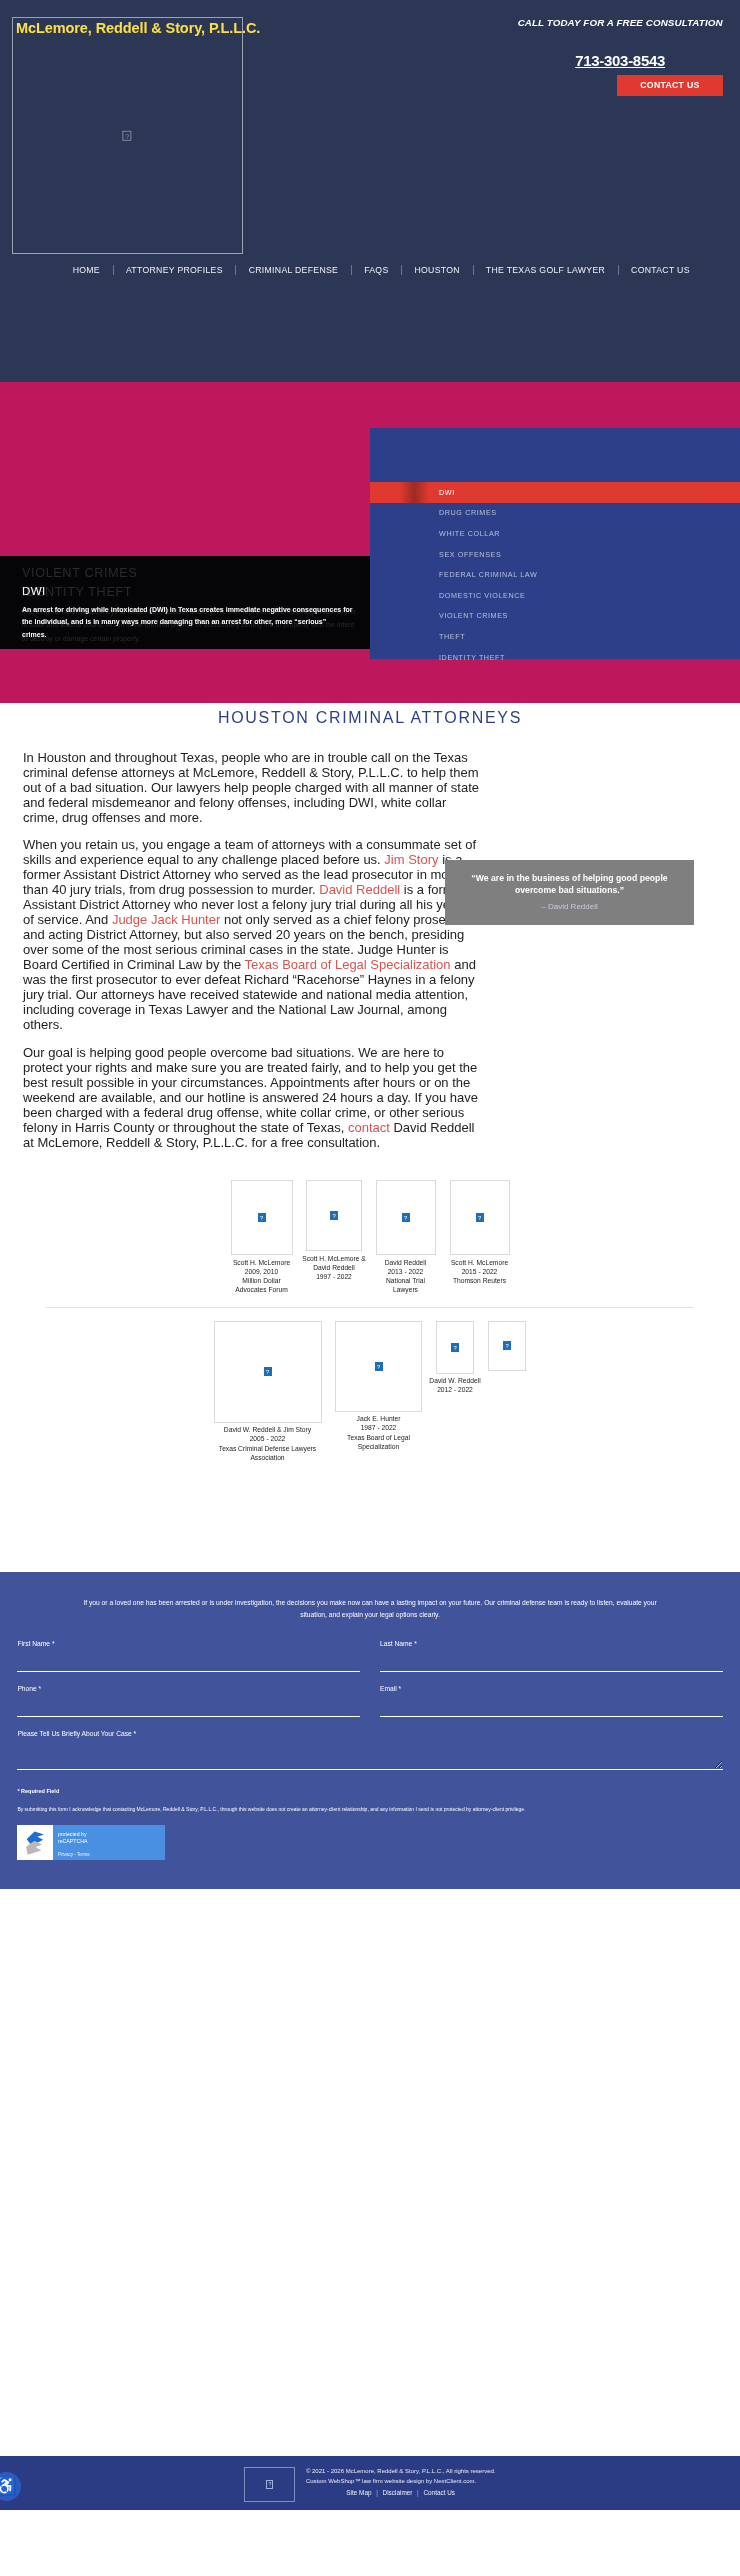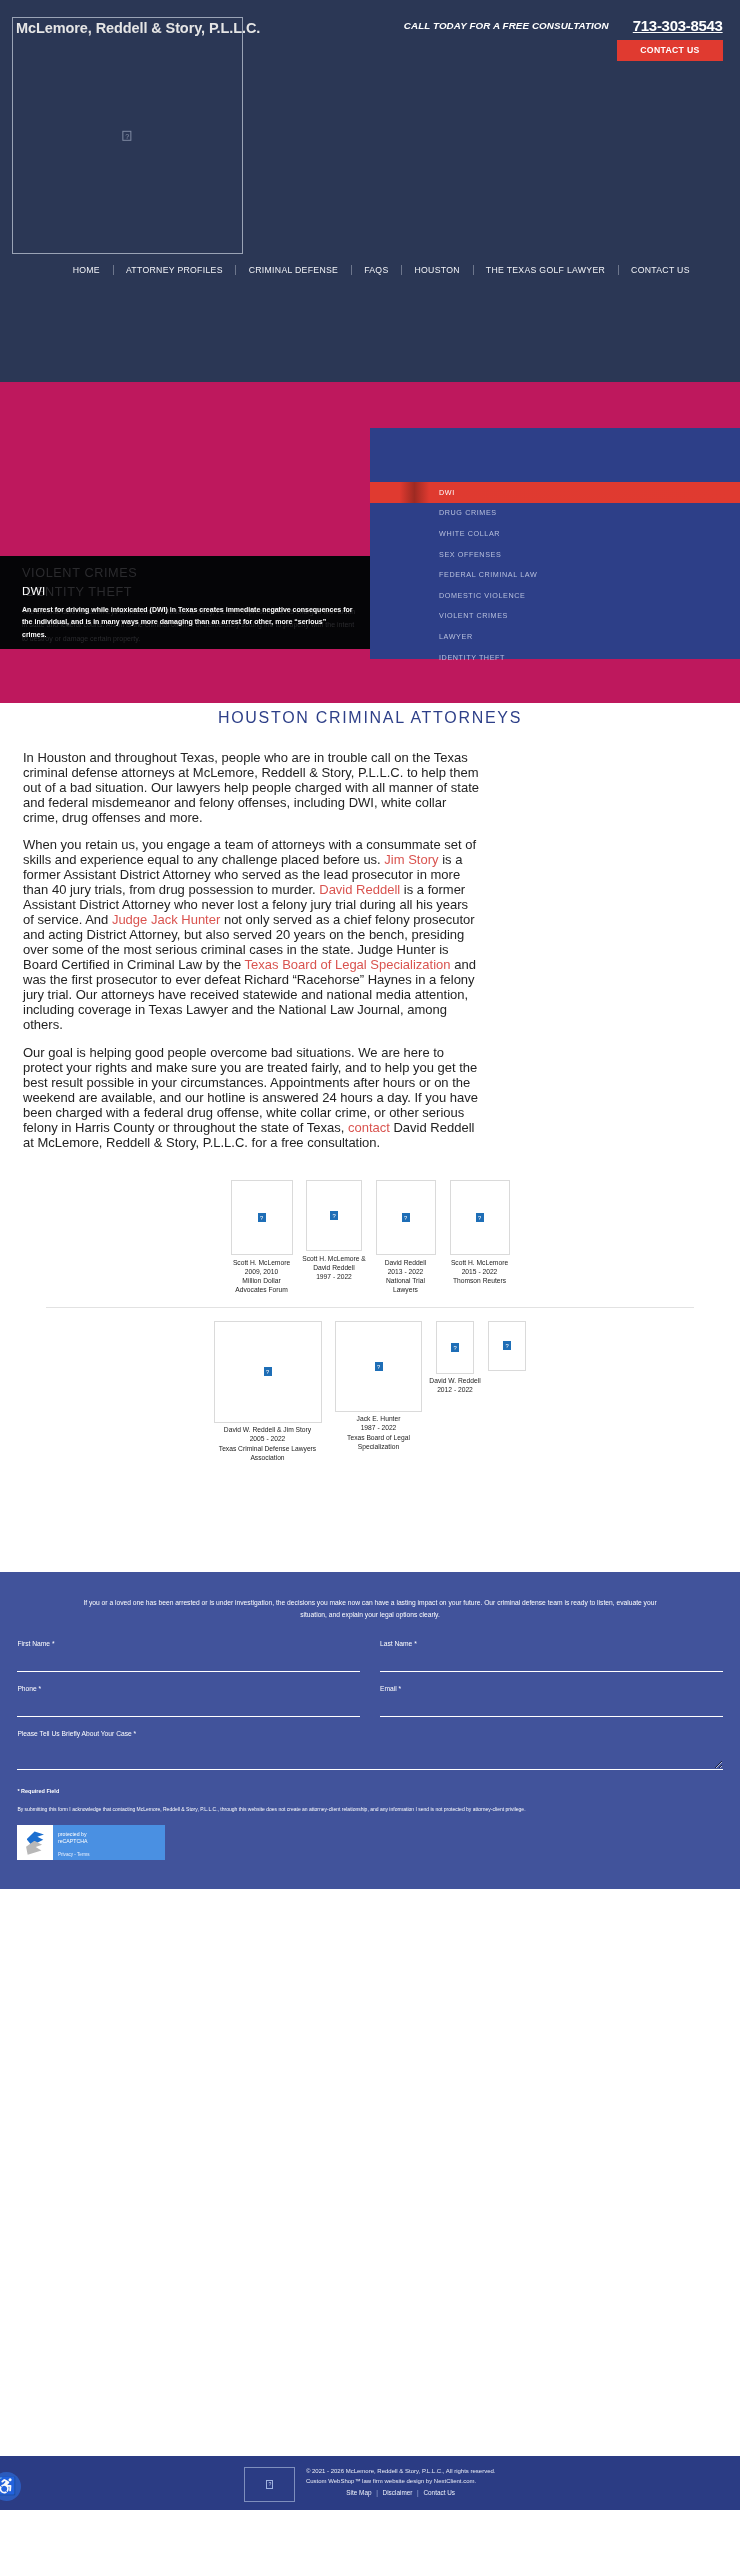--- a/index.html
+++ b/index.html
@@ -19,41 +19,41 @@
     height:382px;
     position:relative;
   }
   .logo-box{
     position:absolute;left:11.6px;top:17.4px;
     width:231px;height:237px;
     border:0.6px solid #9aa3b5;
     background:transparent;
   }
   .logo-alt{
-    color:#e5e5e5;
+    color:#fde047;
     font-size:14.5px;
     font-weight:bold;
     padding:2.3px 3.5px;
     line-height:1.1;
     white-space:nowrap;
     letter-spacing:-0.1px;
   }
   .logo-glyph{
     position:absolute;left:50%;top:50%;
     transform:translate(-50%,-50%);
     width:9.3px;height:10.4px;
     border:0.6px solid #7f8aa3;
     color:#8f98ad;font-size:7px;line-height:9.3px;text-align:center;
   }
   .head-right{
     position:absolute;right:17.4px;top:17.4px;
     text-align:right;
   }
   .cta-line{
-    display:flex;align-items:center;justify-content:flex-end;gap:24px;
+    display:flex;align-items:center;justify-content:flex-end;gap:24px;flex-direction:column;
   }
   .cta-text{
     color:#ffffff;
     font-size:9.8px;
     font-style:italic;
     font-weight:bold;
     letter-spacing:0.1px;
   }
   .cta-phone{
     color:#ffffff;font-size:15px;font-weight:bold;letter-spacing:-0.3px;
@@ -352,21 +352,21 @@
 
     <div class="hero-panel">
       <ul class="pa-list" id="pa-list">
           <li class="pa-item active">DWI</li>
           <li class="pa-item">DRUG CRIMES</li>
           <li class="pa-item">WHITE COLLAR</li>
           <li class="pa-item">SEX OFFENSES</li>
           <li class="pa-item">FEDERAL CRIMINAL LAW</li>
           <li class="pa-item">DOMESTIC VIOLENCE</li>
           <li class="pa-item">VIOLENT CRIMES</li>
-          <li class="pa-item">LAWYER</li>
+          <li class="pa-item">THEFT</li>
           <li class="pa-item">IDENTITY THEFT</li>
         </ul>
     </div>
 
     <div class="hero-dark">
       <div class="ghost g1">VIOLENT CRIMES</div>
       <div class="ghost g2">IDENTITY THEFT</div>
       <div class="ghost g3">The criminal defense attorneys at McLemore, Reddell &amp; Story, P.L.L.C. represent clients charged with arson in state and federal courts. Arson is the criminal offense of deliberately setting fire to property with the intent to destroy or damage certain property.</div>
       <div class="hero-title">DWI</div>
       <div class="hero-desc">An arrest for driving while intoxicated (DWI) in Texas creates immediate negative consequences for the individual, and is in many ways more damaging than an arrest for other, more “serious” crimes.</div>
@@ -375,20 +375,24 @@
 
   <div class="content">
     <h1 class="page-title">HOUSTON CRIMINAL ATTORNEYS</h1>
 
     <div style="position:relative;">
       <div class="body-col" id="body-col">
           <p>In Houston and throughout Texas, people who are in trouble call on the Texas criminal defense attorneys at McLemore, Reddell &amp; Story, P.L.L.C. to help them out of a bad situation. Our lawyers help people charged with all manner of state and federal misdemeanor and felony offenses, including DWI, white collar crime, drug offenses and more.</p>
           <p>When you retain us, you engage a team of attorneys with a consummate set of skills and experience equal to any challenge placed before us. <a href="#">Jim Story</a> is a former Assistant District Attorney who served as the lead prosecutor in more than 40 jury trials, from drug possession to murder. <a href="#">David Reddell</a> is a former Assistant District Attorney who never lost a felony jury trial during all his years of service. And <a href="#">Judge Jack Hunter</a> not only served as a chief felony prosecutor and acting District Attorney, but also served 20 years on the bench, presiding over some of the most serious criminal cases in the state. Judge Hunter is Board Certified in Criminal Law by the <a href="#">Texas Board of Legal Specialization</a> and was the first prosecutor to ever defeat Richard “Racehorse” Haynes in a felony jury trial. Our attorneys have received statewide and national media attention, including coverage in Texas Lawyer and the National Law Journal, among others.</p>
           <p>Our goal is helping good people overcome bad situations. We are here to protect your rights and make sure you are treated fairly, and to help you get the best result possible in your circumstances. Appointments after hours or on the weekend are available, and our hotline is answered 24 hours a day. If you have been charged with a federal drug offense, white collar crime, or other serious felony in Harris County or throughout the state of Texas, <a href="#">contact</a> David Reddell at McLemore, Reddell &amp; Story, P.L.L.C. for a free consultation.</p>
         </div>
+      <div class="quote" style="top:110px;">
+        <div class="q-text">“We are in the business of helping good people overcome bad situations.”</div>
+        <div class="q-by">– David Reddell</div>
+      </div>
     </div>
 
     <div class="badges">
       <div class="badge-row" style="gap:0;align-items:flex-start;" id="badge-row-1">
           <div class="badge-cell">
             <div class="badge" style="width: 62px; height: 75px;">
               <span class="bglyph">?</span>
             </div>
             <div class="badge-cap" style="width: 76px;">Scott H. McLemore
 2009, 2010

